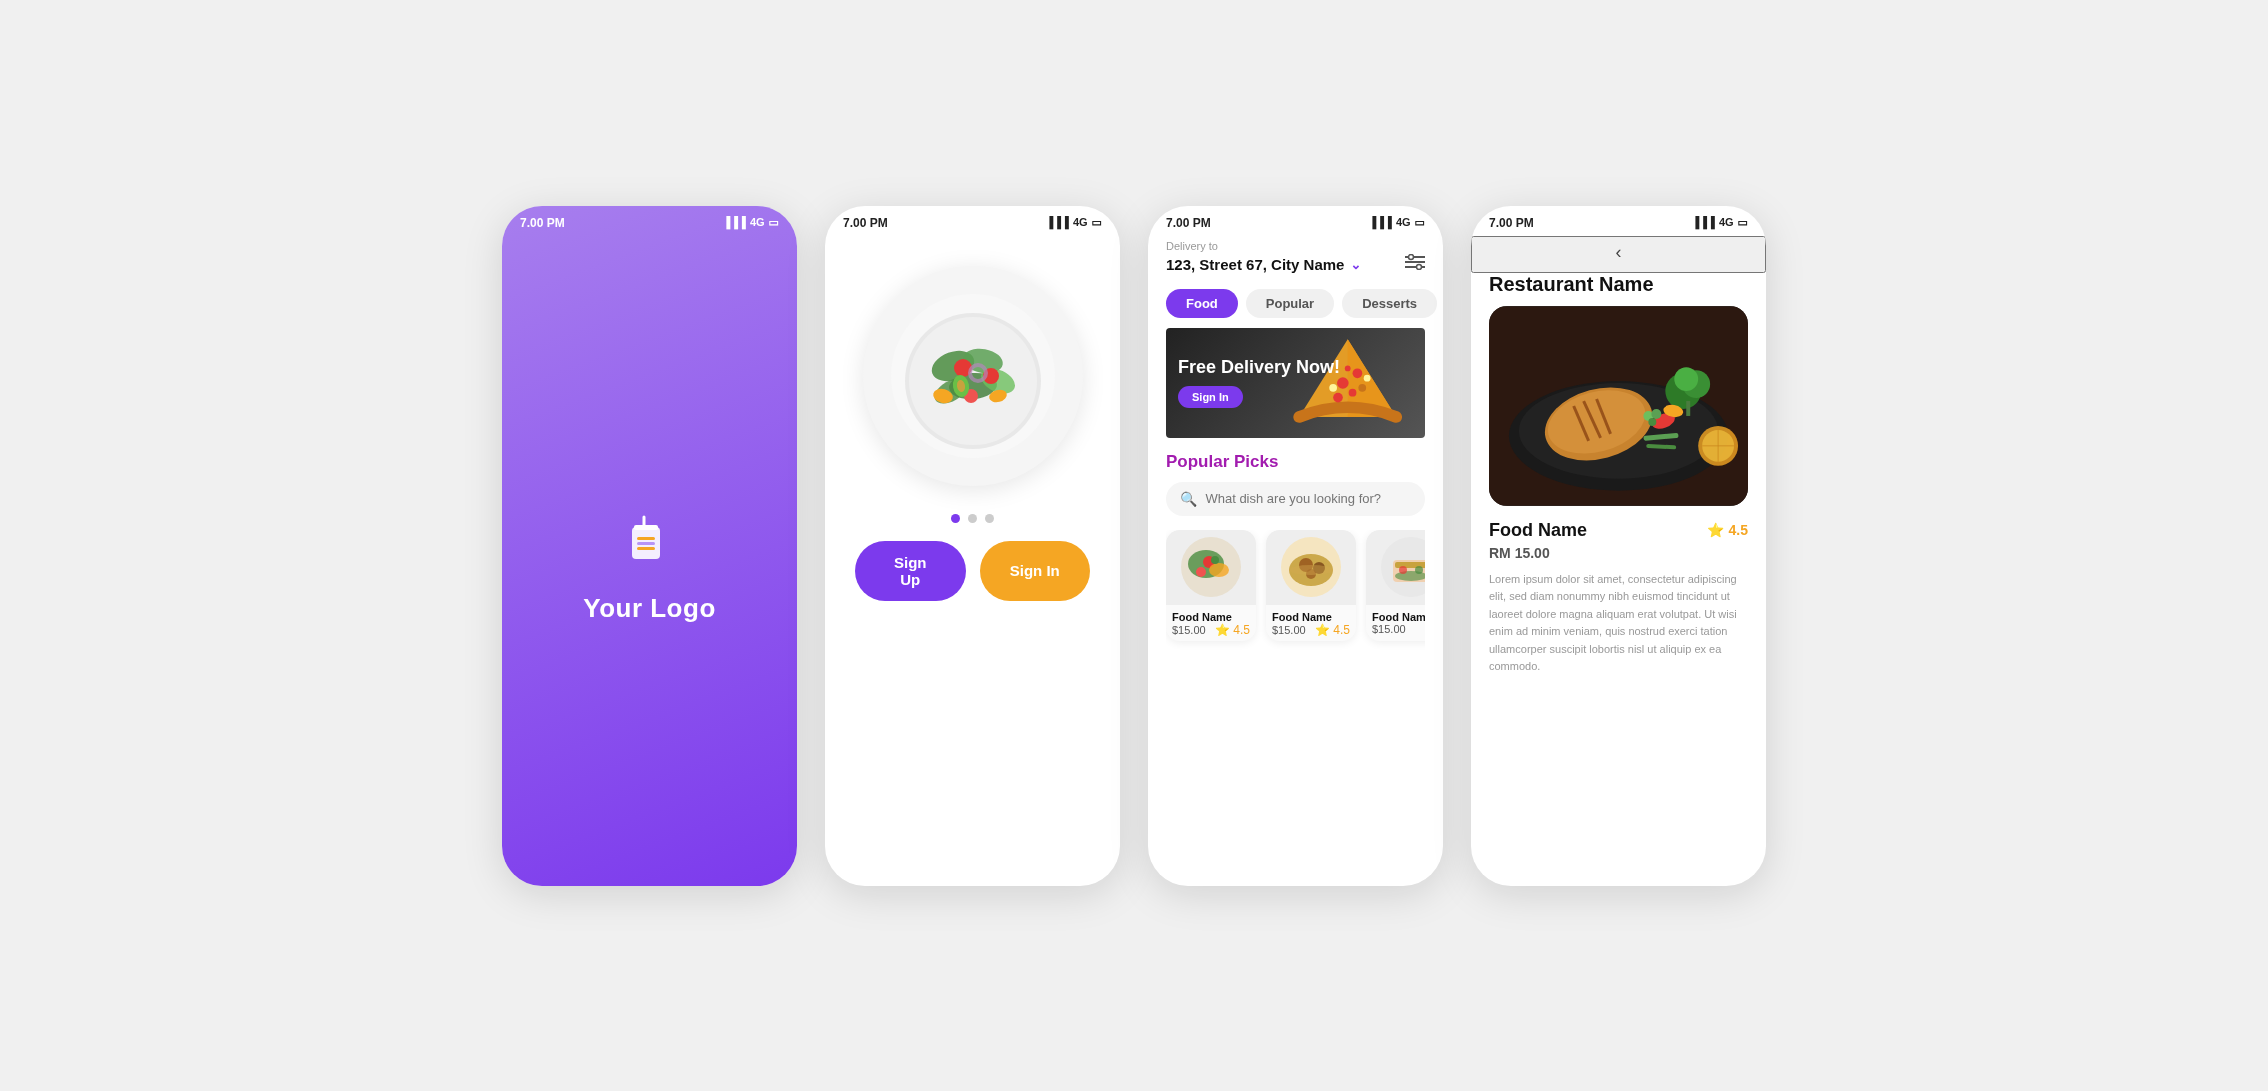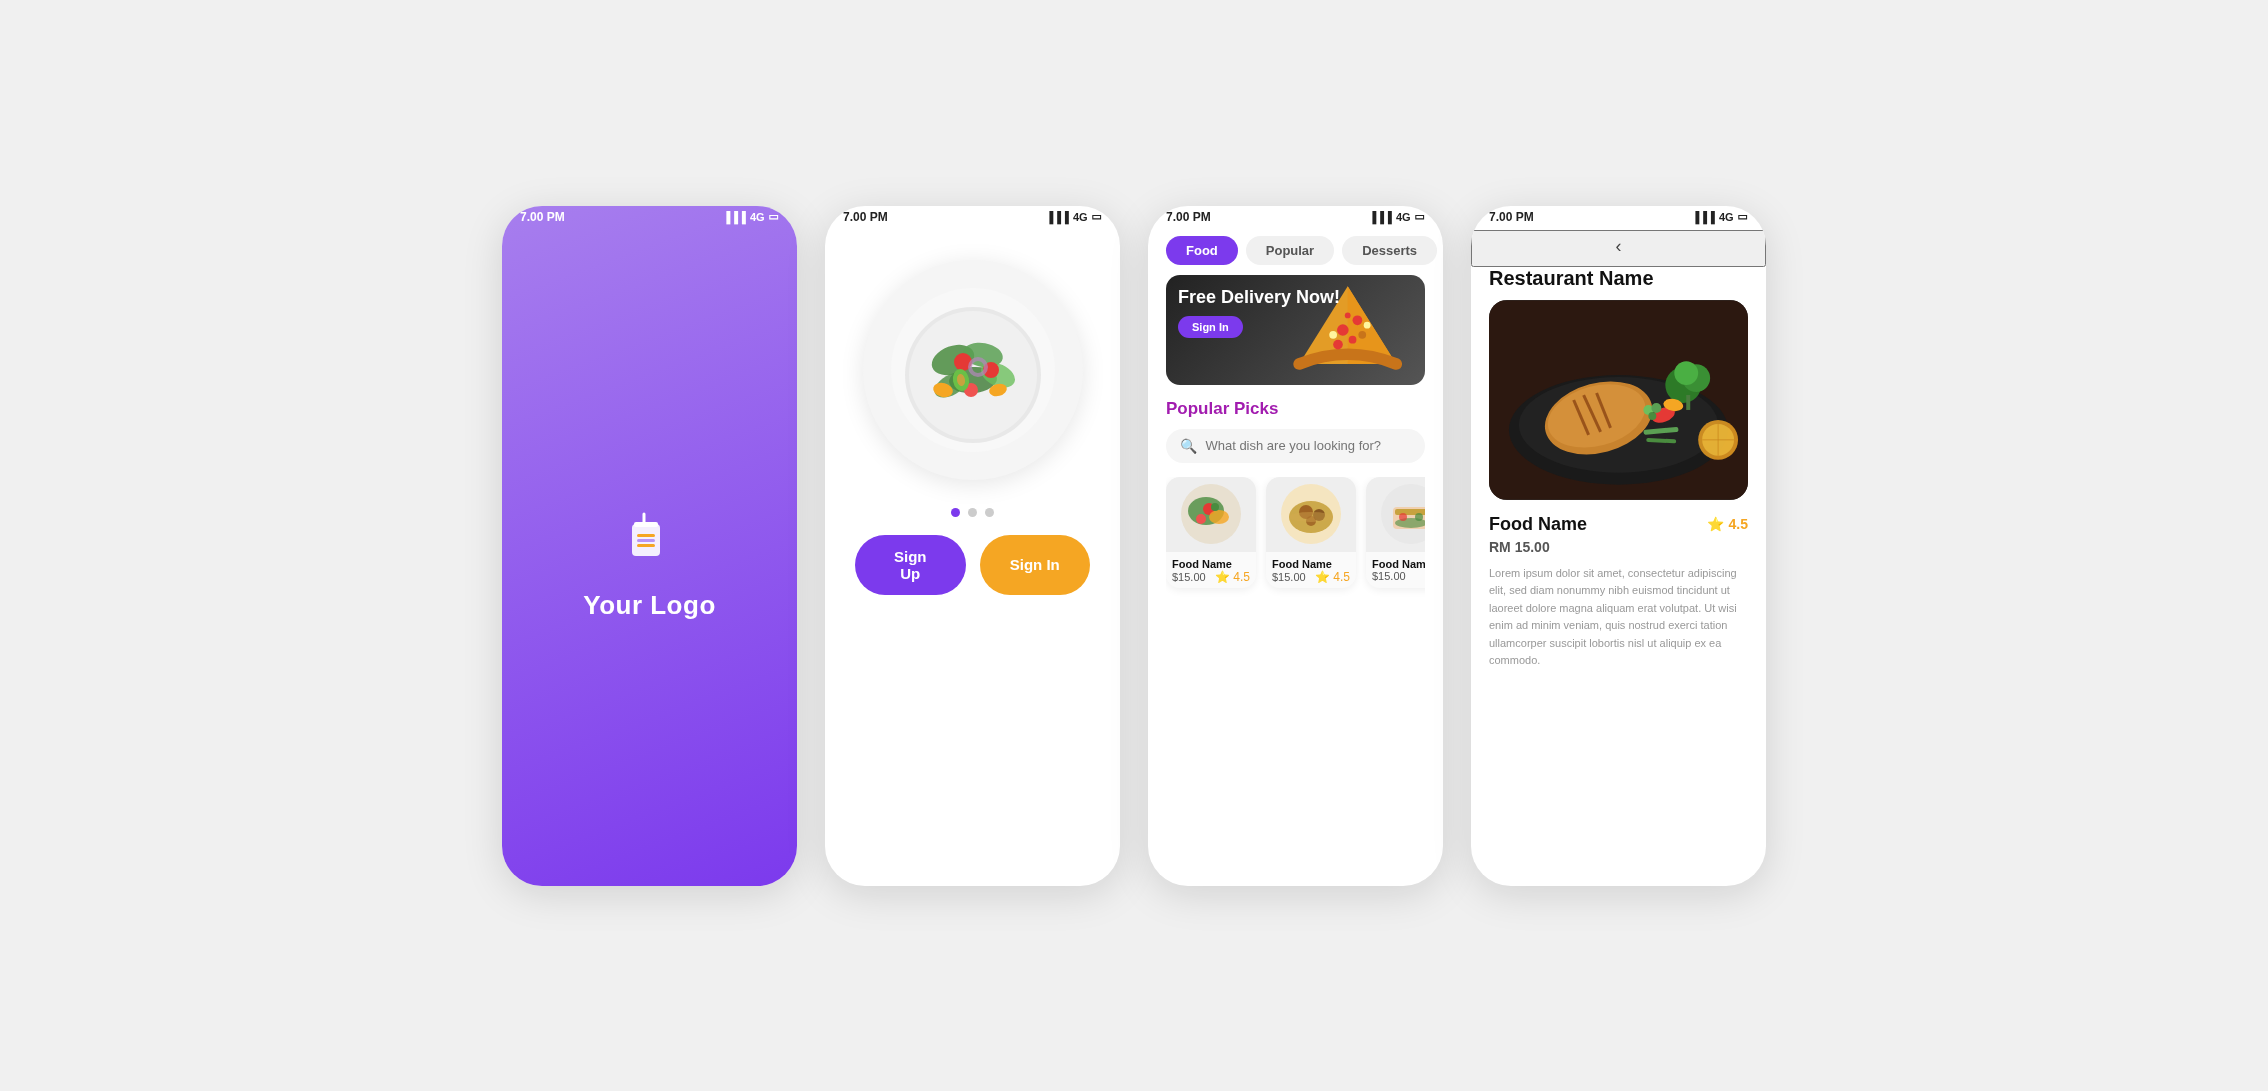--- a/index.html
+++ b/index.html
@@ -26,22 +26,22 @@
       position: relative;
       width: 295px;
       min-height: 620px;
       display: flex;
       flex-direction: column;
     }
     
     .status-bar {
       display: flex;
       justify-content: space-between;
-      align-items: center;
-      padding: 4px 18px 6px;
+      align-items: flex-start;
+      padding: 10px 18px 6px;
       font-size: 11px;
       font-weight: 600;
     }
     .status-bar .time { font-size: 12px; font-weight: 700; }
     .status-icons { display: flex; align-items: center; gap: 4px; font-size: 11px; }
 
     
     .phone-splash {
       background: linear-gradient(160deg, #a77eee 0%, #7c3aed 100%);
       min-height: 680px;
@@ -194,27 +194,27 @@
       padding: 7px 20px;
       font-size: 13px;
       font-weight: 600;
       cursor: pointer;
       border: none;
     }
     .cat-active { background: #7c3aed; color: #fff; }
     .cat-inactive { background: #f0f0f0; color: #555; }
     .banner {
       margin: 0 18px 14px;
-      border-radius: 14px;
+      border-radius: 4px;
       background: linear-gradient(135deg, #222 0%, #555 100%);
       height: 110px;
       position: relative;
       overflow: hidden;
       display: flex;
-      align-items: flex-start;
+      align-items: center;
       padding: 12px;
     }
     .banner-pizza-bg {
       position: absolute;
       right: 0; top: 0; bottom: 0;
       width: 60%;
       display: flex;
       align-items: center;
       justify-content: center;
       overflow: hidden;
@@ -467,20 +467,38 @@
     </div>
   </div>
 
   <div class="phone phone-home">
     <div class="status-bar">
       <span class="time">7.00 PM</span>
       <div class="status-icons">
         <span>▐▐▐</span>
         <span>4G</span>
         <span>▭</span>
+      </div>
+    </div>
+    <div class="home-header">
+      <div class="delivery-label">Delivery to</div>
+      <div style="display:flex; align-items:center;">
+        <div class="delivery-address">
+          <span>123, Street 67, City Name</span>
+          <span class="address-chevron">⌄</span>
+        </div>
+        <button class="filter-icon-btn">
+          <svg width="20" height="16" viewBox="0 0 20 16">
+            <line x1="0" y1="3" x2="20" y2="3" stroke="#555" stroke-width="2"></line>
+            <line x1="0" y1="8" x2="20" y2="8" stroke="#555" stroke-width="2"></line>
+            <line x1="0" y1="13" x2="20" y2="13" stroke="#555" stroke-width="2"></line>
+            <circle cx="6" cy="3" r="2.5" fill="#fff" stroke="#555" stroke-width="1.5"></circle>
+            <circle cx="14" cy="13" r="2.5" fill="#fff" stroke="#555" stroke-width="1.5"></circle>
+          </svg>
+        </button>
       </div>
     </div>
     <div class="category-tabs">
       <button class="cat-tab cat-active">Food</button>
       <button class="cat-tab cat-inactive">Popular</button>
       <button class="cat-tab cat-inactive">Desserts</button>
     </div>
     <div class="banner">
       <div class="banner-pizza-bg">
 

